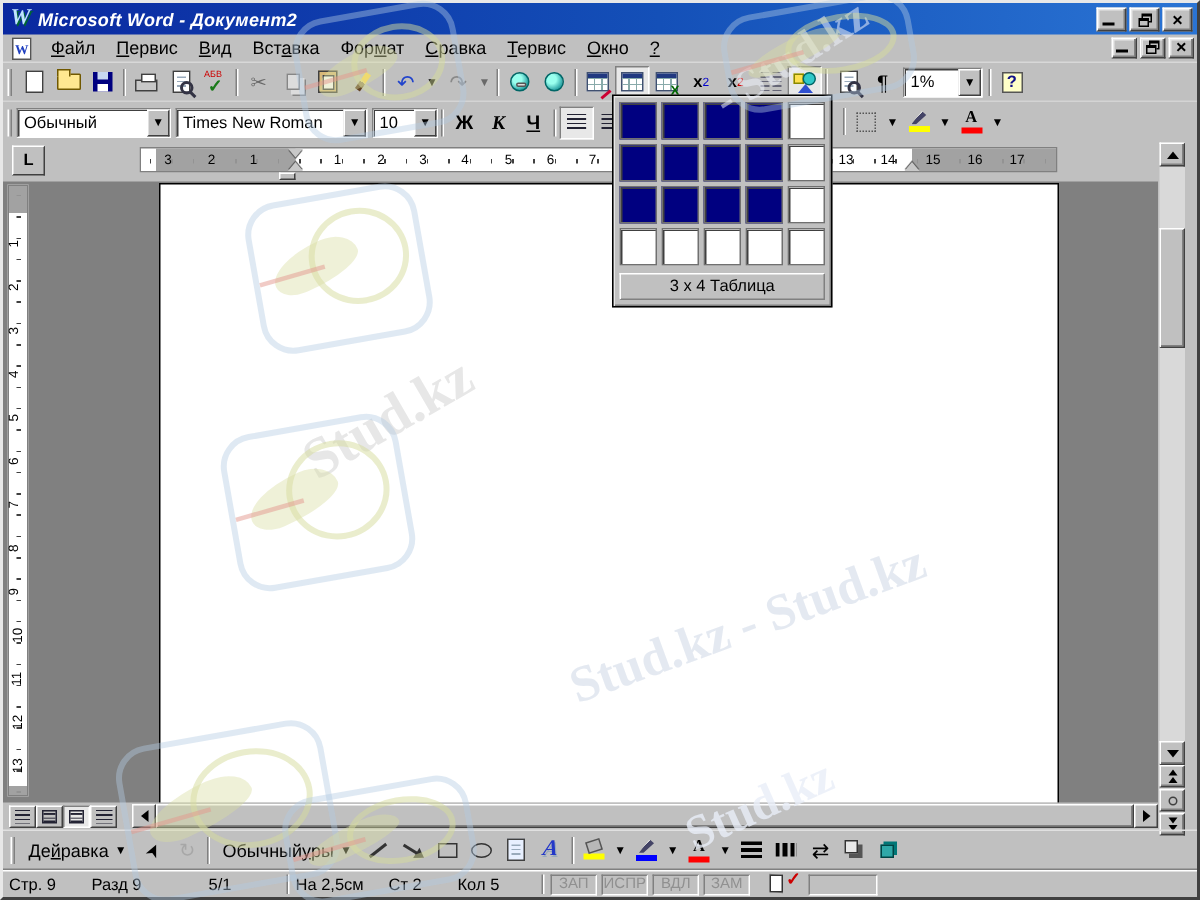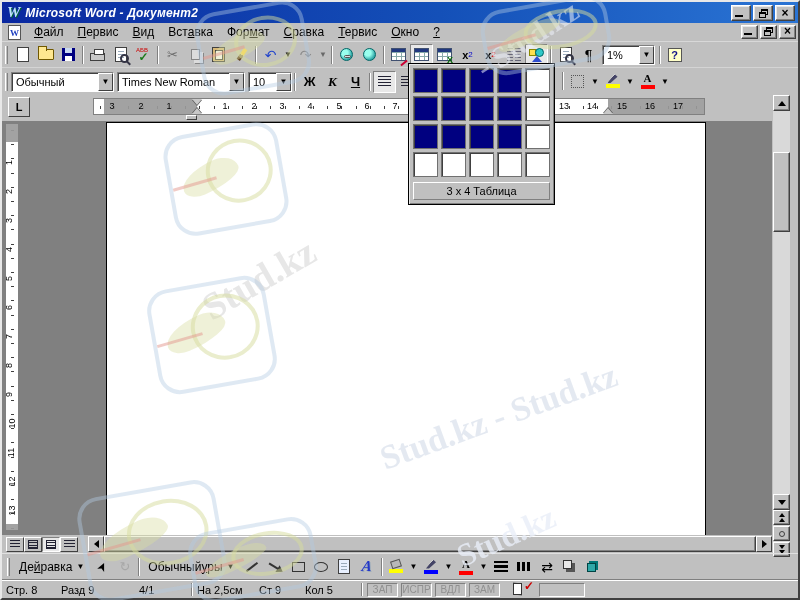--- a/index.html
+++ b/index.html
@@ -551,26 +551,26 @@
       </span>
     <span class="tb">
         <span class="shadow-ic"></span>
       </span>
     <span class="tb">
         <span class="cube"></span>
       </span>
   </div>
 
   <div class="statusbar">
-    <span class="sb-txt" style="width:55px">Стр. 8</span>
+    <span class="sb-txt" style="width:55px">Стр. 9</span>
     <span class="sb-txt" style="width:78px">Разд 9</span>
-    <span class="sb-txt" style="width:48px">4/1</span>
+    <span class="sb-txt" style="width:48px">5/1</span>
     <span class="sb-div"></span>
     <span class="sb-txt" style="width:62px">На 2,5см</span>
-    <span class="sb-txt" style="width:46px">Ст 9</span>
+    <span class="sb-txt" style="width:46px">Ст 2</span>
     <span class="sb-txt" style="width:52px">Кол 5</span>
     <span class="sb-div"></span>
     <span style="display:flex">
 
     <span class="sb-toggle">ЗАП</span>
         <span class="sb-toggle">ИСПР</span>
         <span class="sb-toggle">ВДЛ</span>
         <span class="sb-toggle">ЗАМ</span>
       </span>
     <span class="book-ic">

